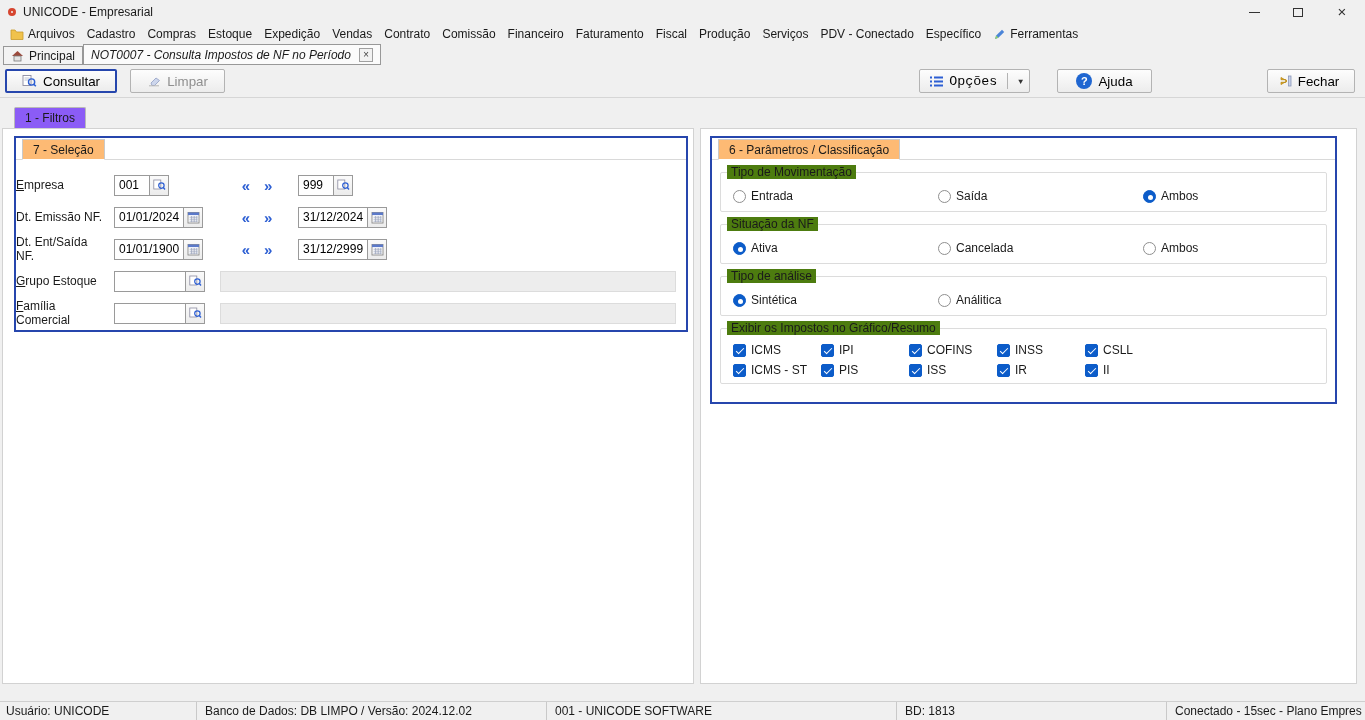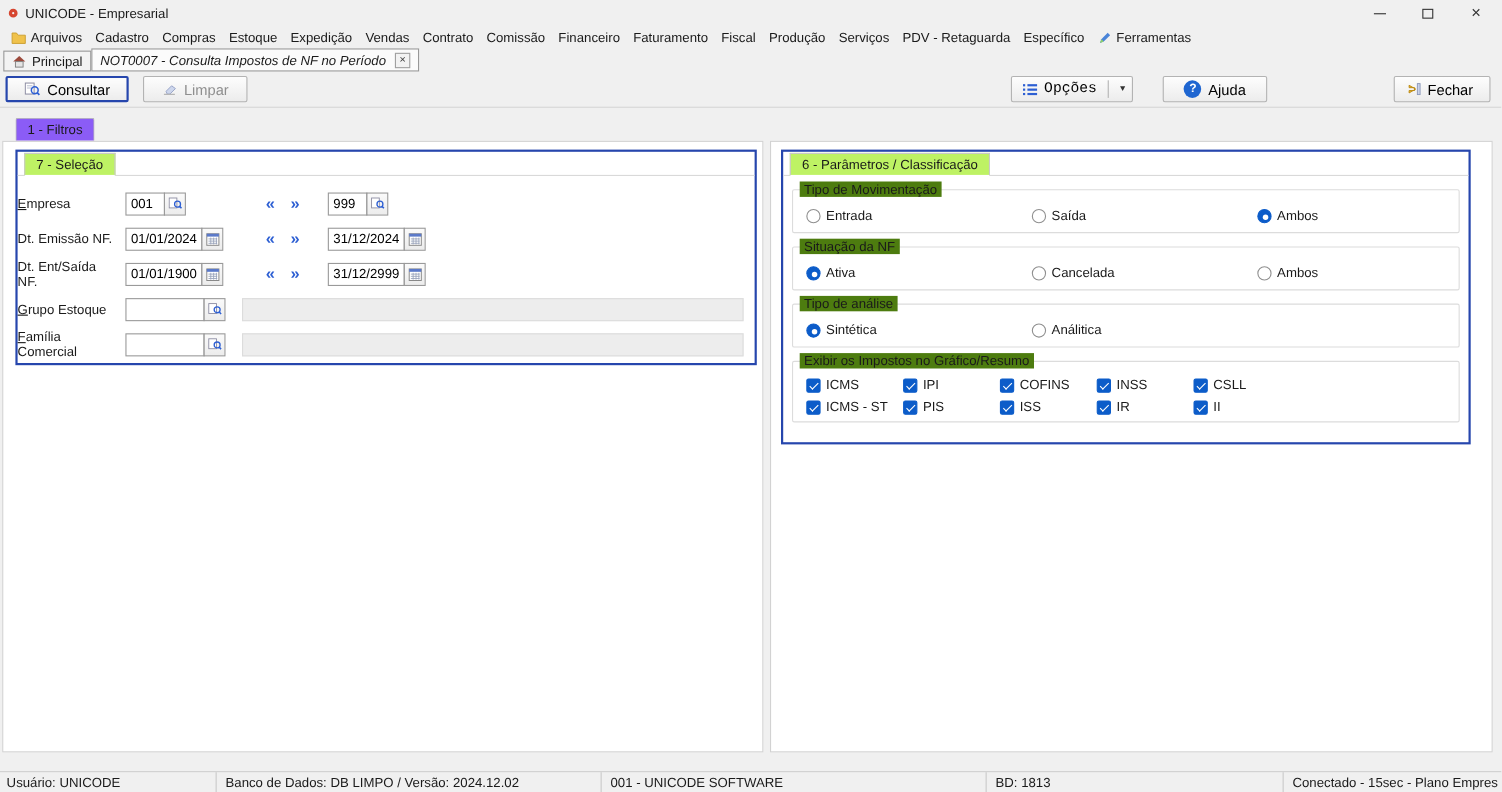--- a/index.html
+++ b/index.html
@@ -46,21 +46,21 @@
     padding:3px 10px 3px; }
   
   .content { position:absolute; left:0; right:0; top:128px; bottom:36px; }
   .panel { position:absolute; top:0; bottom:0; background:#fff; border:1px solid #d2d2d2; }
   .panel-left { left:2px; width:692px; }
   .panel-right { left:700px; right:8px; }
   .bluebox { position:absolute; border:2px solid #2646ad; background:#fff; }
   .bluebox-selecao { left:11px; right:5px; top:7px; height:196px; }
   .bluebox-param { left:9px; width:627px; top:7px; height:268px; }
   .group-tabhead { height:22px; border-bottom:1px solid #d9d9d9; padding-left:6px; }
-  .tab-chip { display:inline-block; background:#bef264; border:1px solid #c9c9c9; border-bottom:1px solid #fff;
+  .tab-chip { display:inline-block; background:#fdba74; border:1px solid #c9c9c9; border-bottom:1px solid #fff;
     padding:3px 10px 2px; position:relative; top:1px; }
   
   .rows { padding:12px 8px 0 0; }
   .frow { display:flex; align-items:center; height:26px; margin-bottom:6px; }
   .flabel { width:98px; text-align:left; padding-right:9px; flex:none; }
   .accel::first-letter { text-decoration:underline; }
   .f1 { width:92px; display:flex; align-items:center; flex:none; }
   .tb { height:21px; border:1px solid #9a9a9a; background:#fff; font-family:inherit; font-size:12px; padding:0 4px; }
   .tb-num { width:36px; }
   .tb-date { width:70px; }
@@ -154,21 +154,21 @@
   <div class="menu-item">
       <span>Fiscal</span>
     </div>
   <div class="menu-item">
       <span>Produção</span>
     </div>
   <div class="menu-item">
       <span>Serviços</span>
     </div>
   <div class="menu-item">
-      <span>PDV - Retaguarda</span>
+      <span>PDV - Conectado</span>
     </div>
   <div class="menu-item">
       <span>Específico</span>
     </div>
   <div class="menu-item">
     <span>
         <svg width="13" height="13" viewBox="0 0 13 13">
           <path d="M2 11l1.2-3.4L9 1.8l2.2 2.2-5.8 5.8z" fill="#4a84d8"></path>
           <path d="M2 11l3.4-1.2L3.2 7.6z" fill="#8fd06a"></path>
         </svg>

